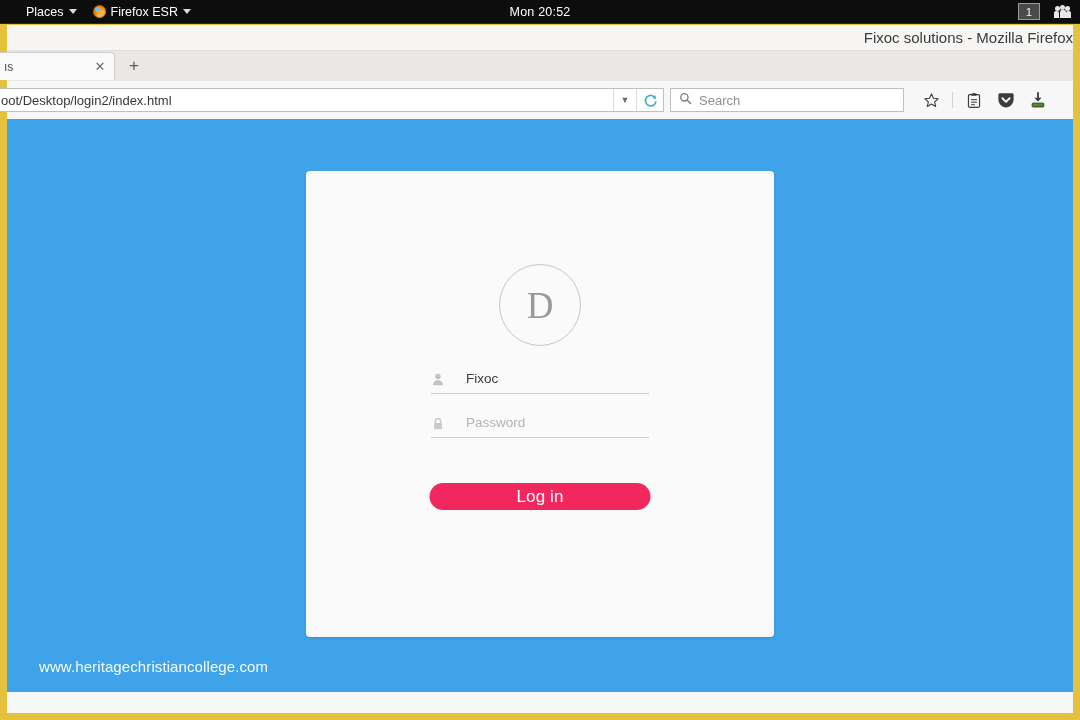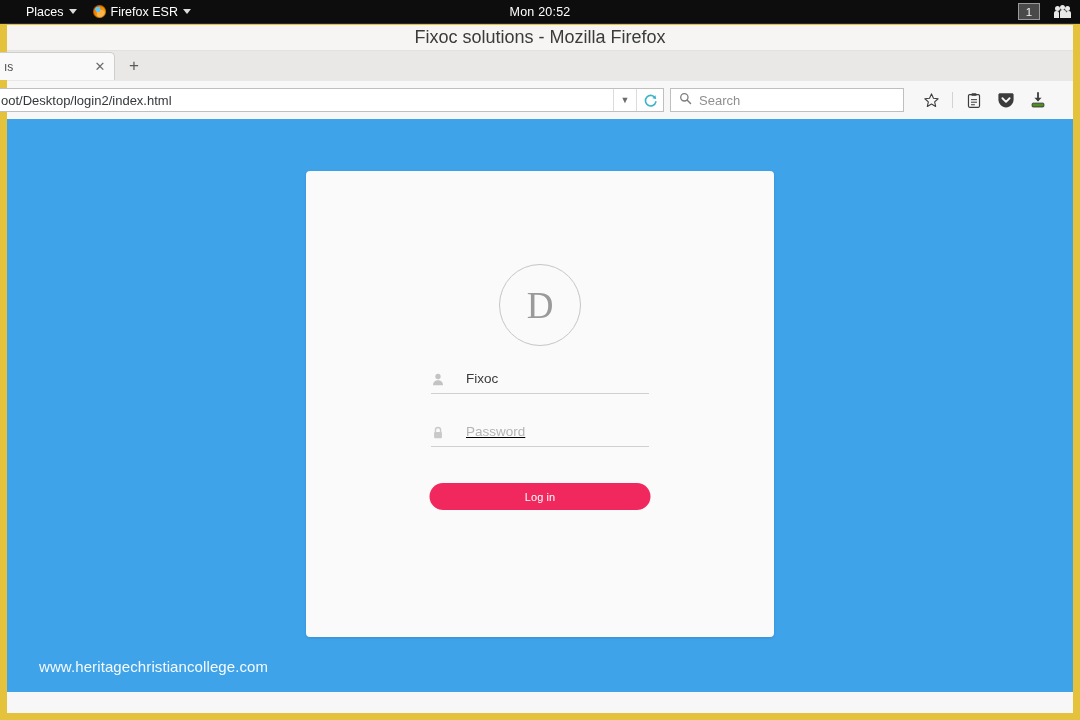--- a/index.html
+++ b/index.html
@@ -127,22 +127,22 @@
     border-top: 1px solid #e4c23b;
     background: #f7f7f7;
     z-index: 20;
   }
   .titlebar {
     height: 26px;
     background: #f6f5f4;
     border-bottom: 1px solid #e3e1de;
     display: flex;
     align-items: center;
-    justify-content: center;
-    font-size: 18px;
+    justify-content: flex-end;
+    font-size: 15px;
     color: #3b3b3b;
     box-sizing: border-box;
   }
   .tabbar {
     height: 30px;
     background: #e9e8e6;
     display: flex;
     align-items: center;
     box-sizing: border-box;
     position: relative;
@@ -309,21 +309,21 @@
     top: 199px;
     width: 218px;
   }
   .field {
     display: flex;
     align-items: flex-end;
     gap: 22px;
     border-bottom: 1px solid #cfcfcf;
     padding-bottom: 6px;
   }
-  .field + .field { margin-top: 29px; text-decoration: underline; }
+  .field + .field { margin-top: 20px; }
   .field-ico {
     width: 13px;
     height: 16px;
     flex: none;
     display: flex;
     align-items: flex-end;
     justify-content: center;
     padding-bottom: 1px;
   }
   .field-input {
@@ -342,21 +342,21 @@
     position: absolute;
     left: 50%;
     transform: translateX(-50%);
     top: 312px;
     width: 221px;
     height: 27px;
     background: #f0285e;
     border: none;
     border-radius: 14px;
     color: #ffffff;
-    font-size: 11px;
+    font-size: 17px;
     font-family: "Liberation Sans", sans-serif;
     letter-spacing: .1px;
     cursor: pointer;
   }
   .watermark {
     position: absolute;
     left: 32px;
     bottom: 17px;
     color: #ffffff;
     font-size: 15px;

